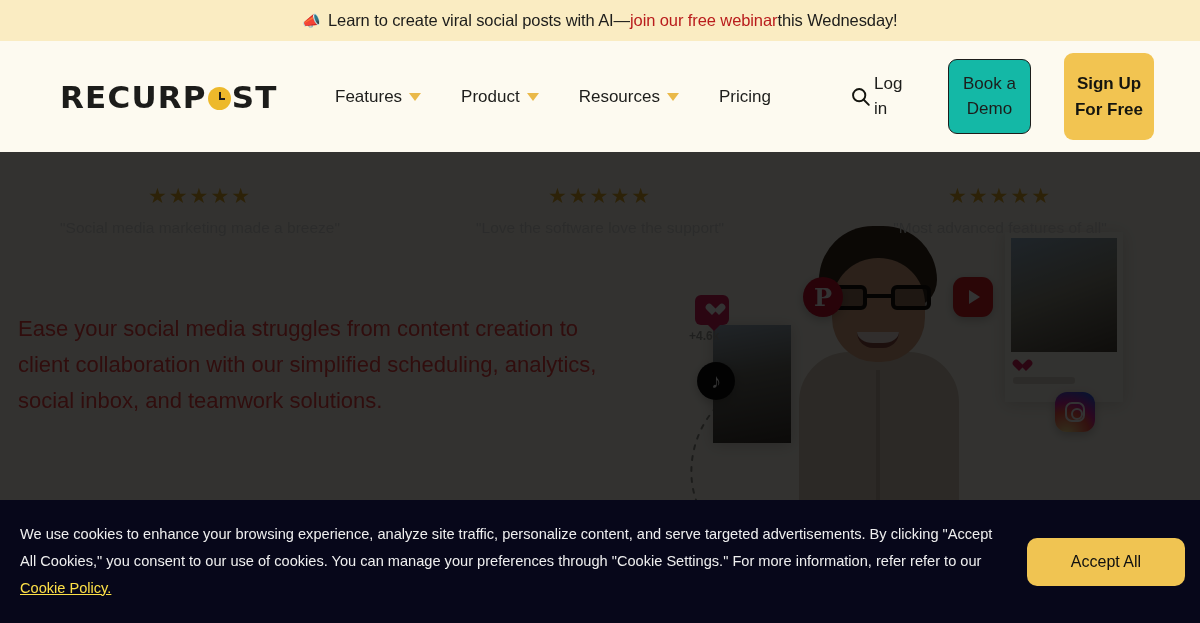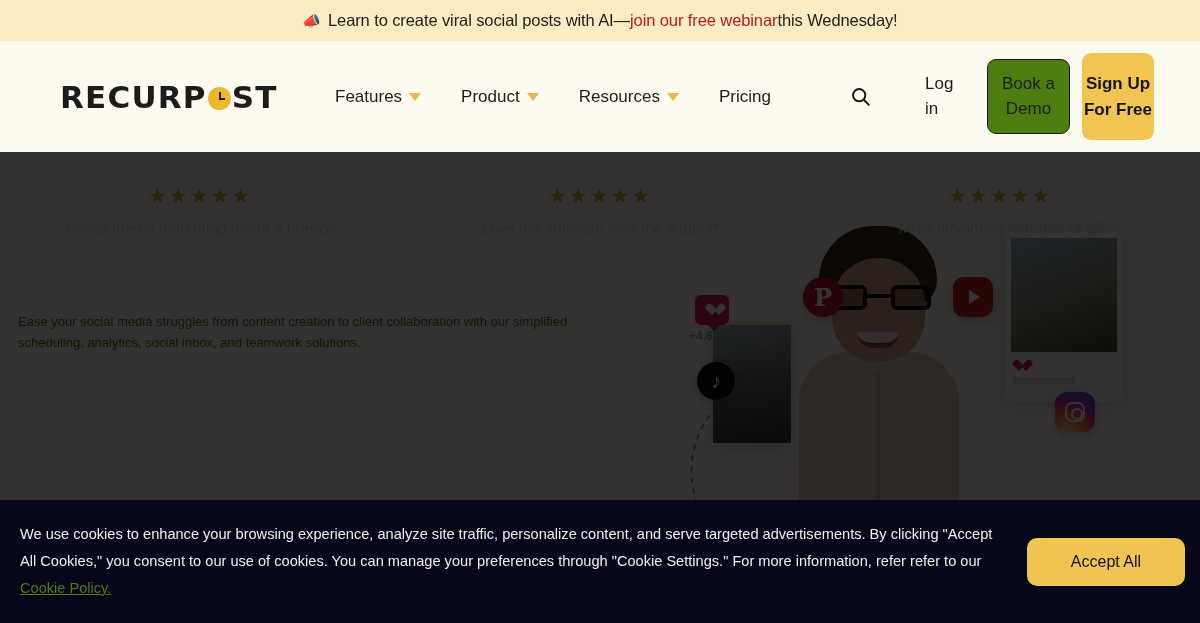--- a/index.html
+++ b/index.html
@@ -89,56 +89,56 @@
     border-top:8px solid #eab949;
     display:inline-block;
   }
   .search-btn {
     margin-left:37px;
     width:26px; height:26px;
     cursor:pointer;
     display:flex; align-items:center; justify-content:center;
   }
 
-  .actions { margin-left:auto; display:flex; align-items:center; gap:4px; }
+  .actions { margin-left:auto; display:flex; align-items:center; gap:16px; }
   .login {
     font-size:17px;
     color:#1d1d1b;
     width:44px;
     line-height:1.45;
     cursor:pointer;
     margin-right:14px;
   }
   .btn-demo {
     width:83px; height:75px;
     border:1.4px solid #1d1d1b;
     border-radius:9px;
-    background:#4d7c0f;
+    background:#14b8a6;
     font-size:17px;
     color:#1d1d1b;
     line-height:1.45;
     display:flex; align-items:center; justify-content:center;
     text-align:center;
     cursor:pointer;
     font-family:"Liberation Sans", sans-serif;
+    margin-right:17px;
   }
   .btn-signup {
-    width:72px; height:87px;
+    width:90px; height:87px;
     background:#f2c451;
     border:none;
     border-radius:9px;
     font-size:17px;
     font-weight:bold;
     color:#15150f;
     line-height:1.5;
     display:flex; align-items:center; justify-content:center;
     text-align:center;
     cursor:pointer;
     font-family:"Liberation Sans", sans-serif;
-    margin-left:8px;
   }
 
   
   .hero {
     position:relative;
     height:471px;
     background:#fdfaf0;
     overflow:hidden;
   }
   .hero-dim {
@@ -182,23 +182,23 @@
   }
   .underlined { position:relative; display:inline-block; }
   .underlined .swoosh {
     position:absolute;
     left:-2px; right:-98px; bottom:-4px;
     height:9px;
     overflow:visible;
   }
   .hero-sub {
     margin-top:20px;
-    font-size:13px;
+    font-size:22px;
     line-height:1.63;
-    color:#4d7c0f;
+    color:#ef4444;
     max-width:592px;
   }
 
   .hero-right {
     position:absolute;
     left:655px; top:-20px;
     width:545px; height:490px;
   }
 
   
@@ -384,21 +384,21 @@
     z-index:9;
   }
   .cookie-text {
     flex:1;
     padding:0 24px 0 20px;
     font-size:14.6px;
     line-height:1.83;
     color:#efefef;
   }
   .cookie-text a {
-    color:#4d7c0f;
+    color:#fde047;
     text-decoration:underline;
   }
   .btn-accept {
     margin-right:15px;
     width:158px; height:48px;
     background:#f0c452;
     border:none;
     border-radius:10px;
     font-size:16px;
     color:#101010;

